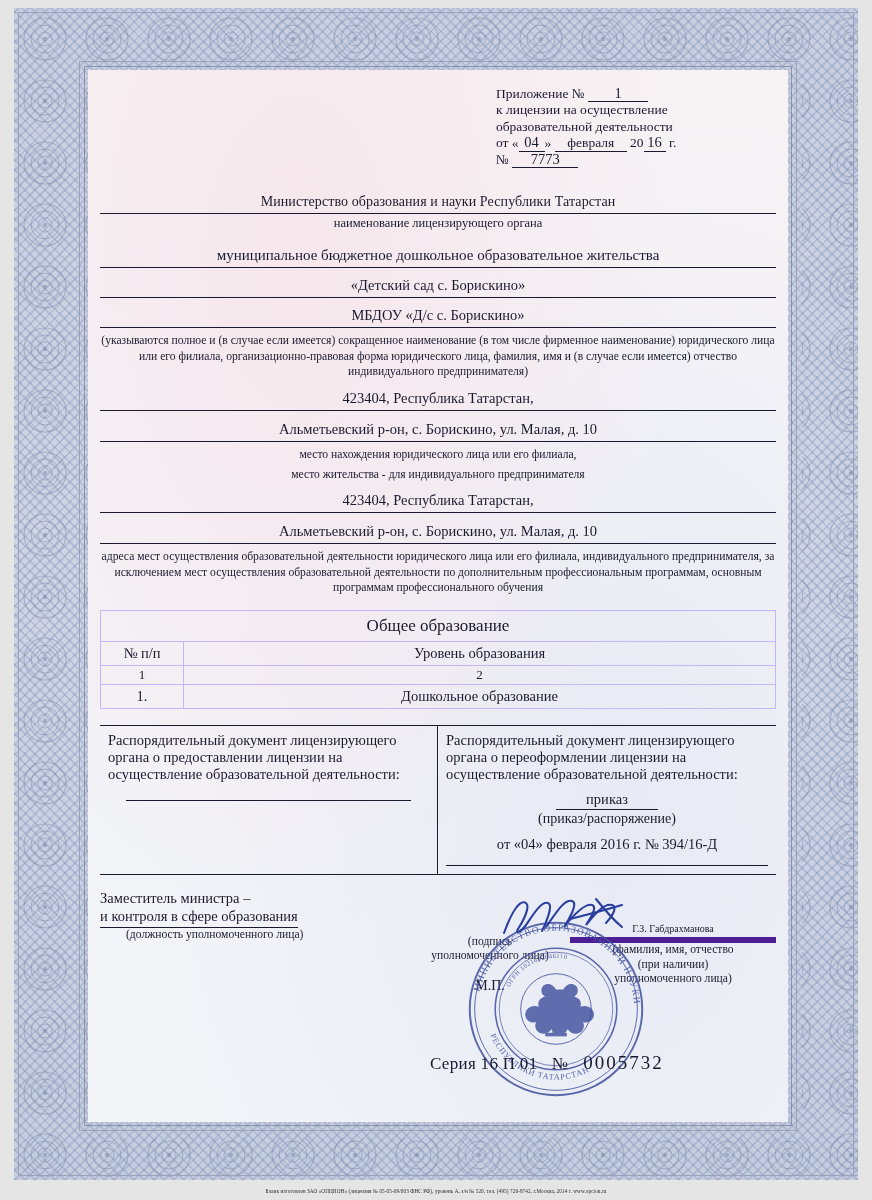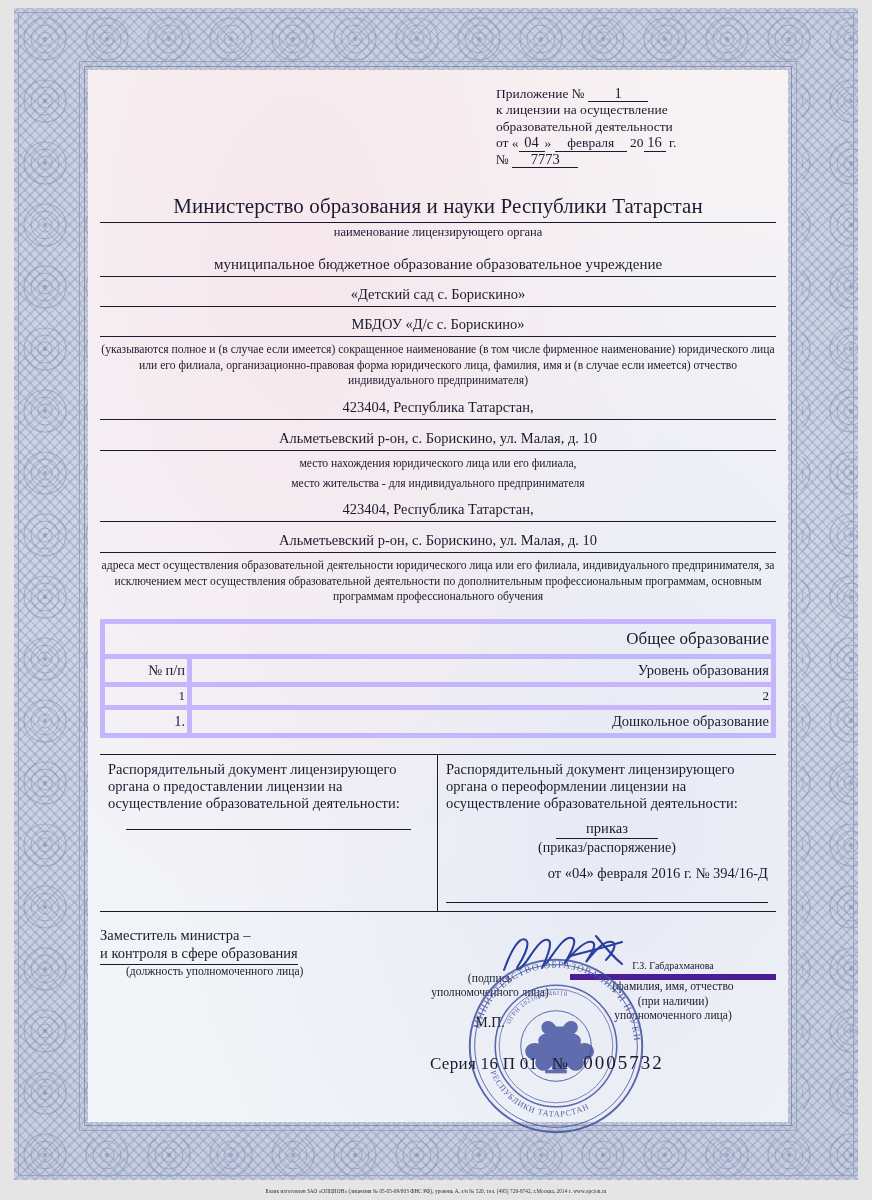--- a/index.html
+++ b/index.html
@@ -103,21 +103,21 @@
   .w60 { min-width: 60px; }
   .w24 { min-width: 26px; }
   .w70 { min-width: 72px; }
   .w22 { min-width: 22px; }
   .w64 { min-width: 66px; }
   .hw { font-size: 14.5px; font-family: "Liberation Serif", serif; }
 
   
   .ministry {
     text-align: center;
-    font-size: 21px;
+    font-size: 14px;
     margin-top: 26px;
     letter-spacing: .1px;
     border-bottom: 1px solid #1a1a2e;
     padding-bottom: 3px;
     display: block;
   }
   .caption {
     text-align: center;
     font-size: 12.5px;
     margin-top: 2px;
@@ -145,22 +145,22 @@
   }
 
   
   table.edu {
     width: 100%;
     border-collapse: collapse;
     margin-top: 14px;
     font-size: 14.5px;
   }
   table.edu td {
-    border: 5px solid #c4b5fd;
-    text-align: right;
+    border: 1px solid #c4b5fd;
+    text-align: center;
     padding: 3px 2px;
   }
   table.edu tr.title td {
     font-size: 17px;
     padding: 5px 2px;
   }
   table.edu td.col1 { width: 78px; }
   table.edu tr.nums td { font-size: 13px; padding: 1px 2px; }
 
   
@@ -182,24 +182,24 @@
     margin: 16px 18px 0 18px;
   }
   .ord-center { text-align: center; }
   .ord-under {
     display: inline-block;
     border-bottom: 1px solid #1a1a2e;
     padding: 0 30px 1px 30px;
   }
   .ord-small { font-size: 14px; text-align: center; margin-top: 1px; }
   .ord-date {
-    text-align: right;
+    text-align: center;
     margin-top: 9px;
     border-bottom: 1px solid #1a1a2e;
-    padding-bottom: 20px;
+    padding-bottom: 12px;
   }
 
   
   .sig-wrap {
     position: relative;
     margin-top: 14px;
     font-size: 14.5px;
     line-height: 1.26;
   }
   .sig-title { }
@@ -326,21 +326,21 @@
       </div>
       <div class="hdr-row">
         <span>№</span>
         <span class="u-line w64 hw">7773</span>
       </div>
     </div>
 
     <div class="ministry">Министерство образования и науки Республики Татарстан</div>
     <div class="caption">наименование лицензирующего органа</div>
 
-    <div class="name-line">муниципальное бюджетное образование образовательное учреждение</div>
+    <div class="name-line">муниципальное бюджетное дошкольное образовательное жительства</div>
     <div class="name-line sm">«Детский сад с. Борискино»</div>
     <div class="name-line sm">МБДОУ «Д/с с. Борискино»</div>
     <div class="fineprint">(указываются полное и (в случае если имеется) сокращенное наименование (в том числе фирменное наименование) юридического лица или его филиала, организационно-правовая форма юридического лица, фамилия, имя и (в случае если имеется) отчество индивидуального предпринимателя)</div>
 
     <div class="addr-line">423404, Республика Татарстан,</div>
     <div class="addr-line">Альметьевский р-он, с. Борискино, ул. Малая, д. 10</div>
     <div class="fineprint">место нахождения юридического лица или его филиала,</div>
     <div class="fineprint">место жительства - для индивидуального предпринимателя</div>
 
     <div class="addr-line">423404, Республика Татарстан,</div>

